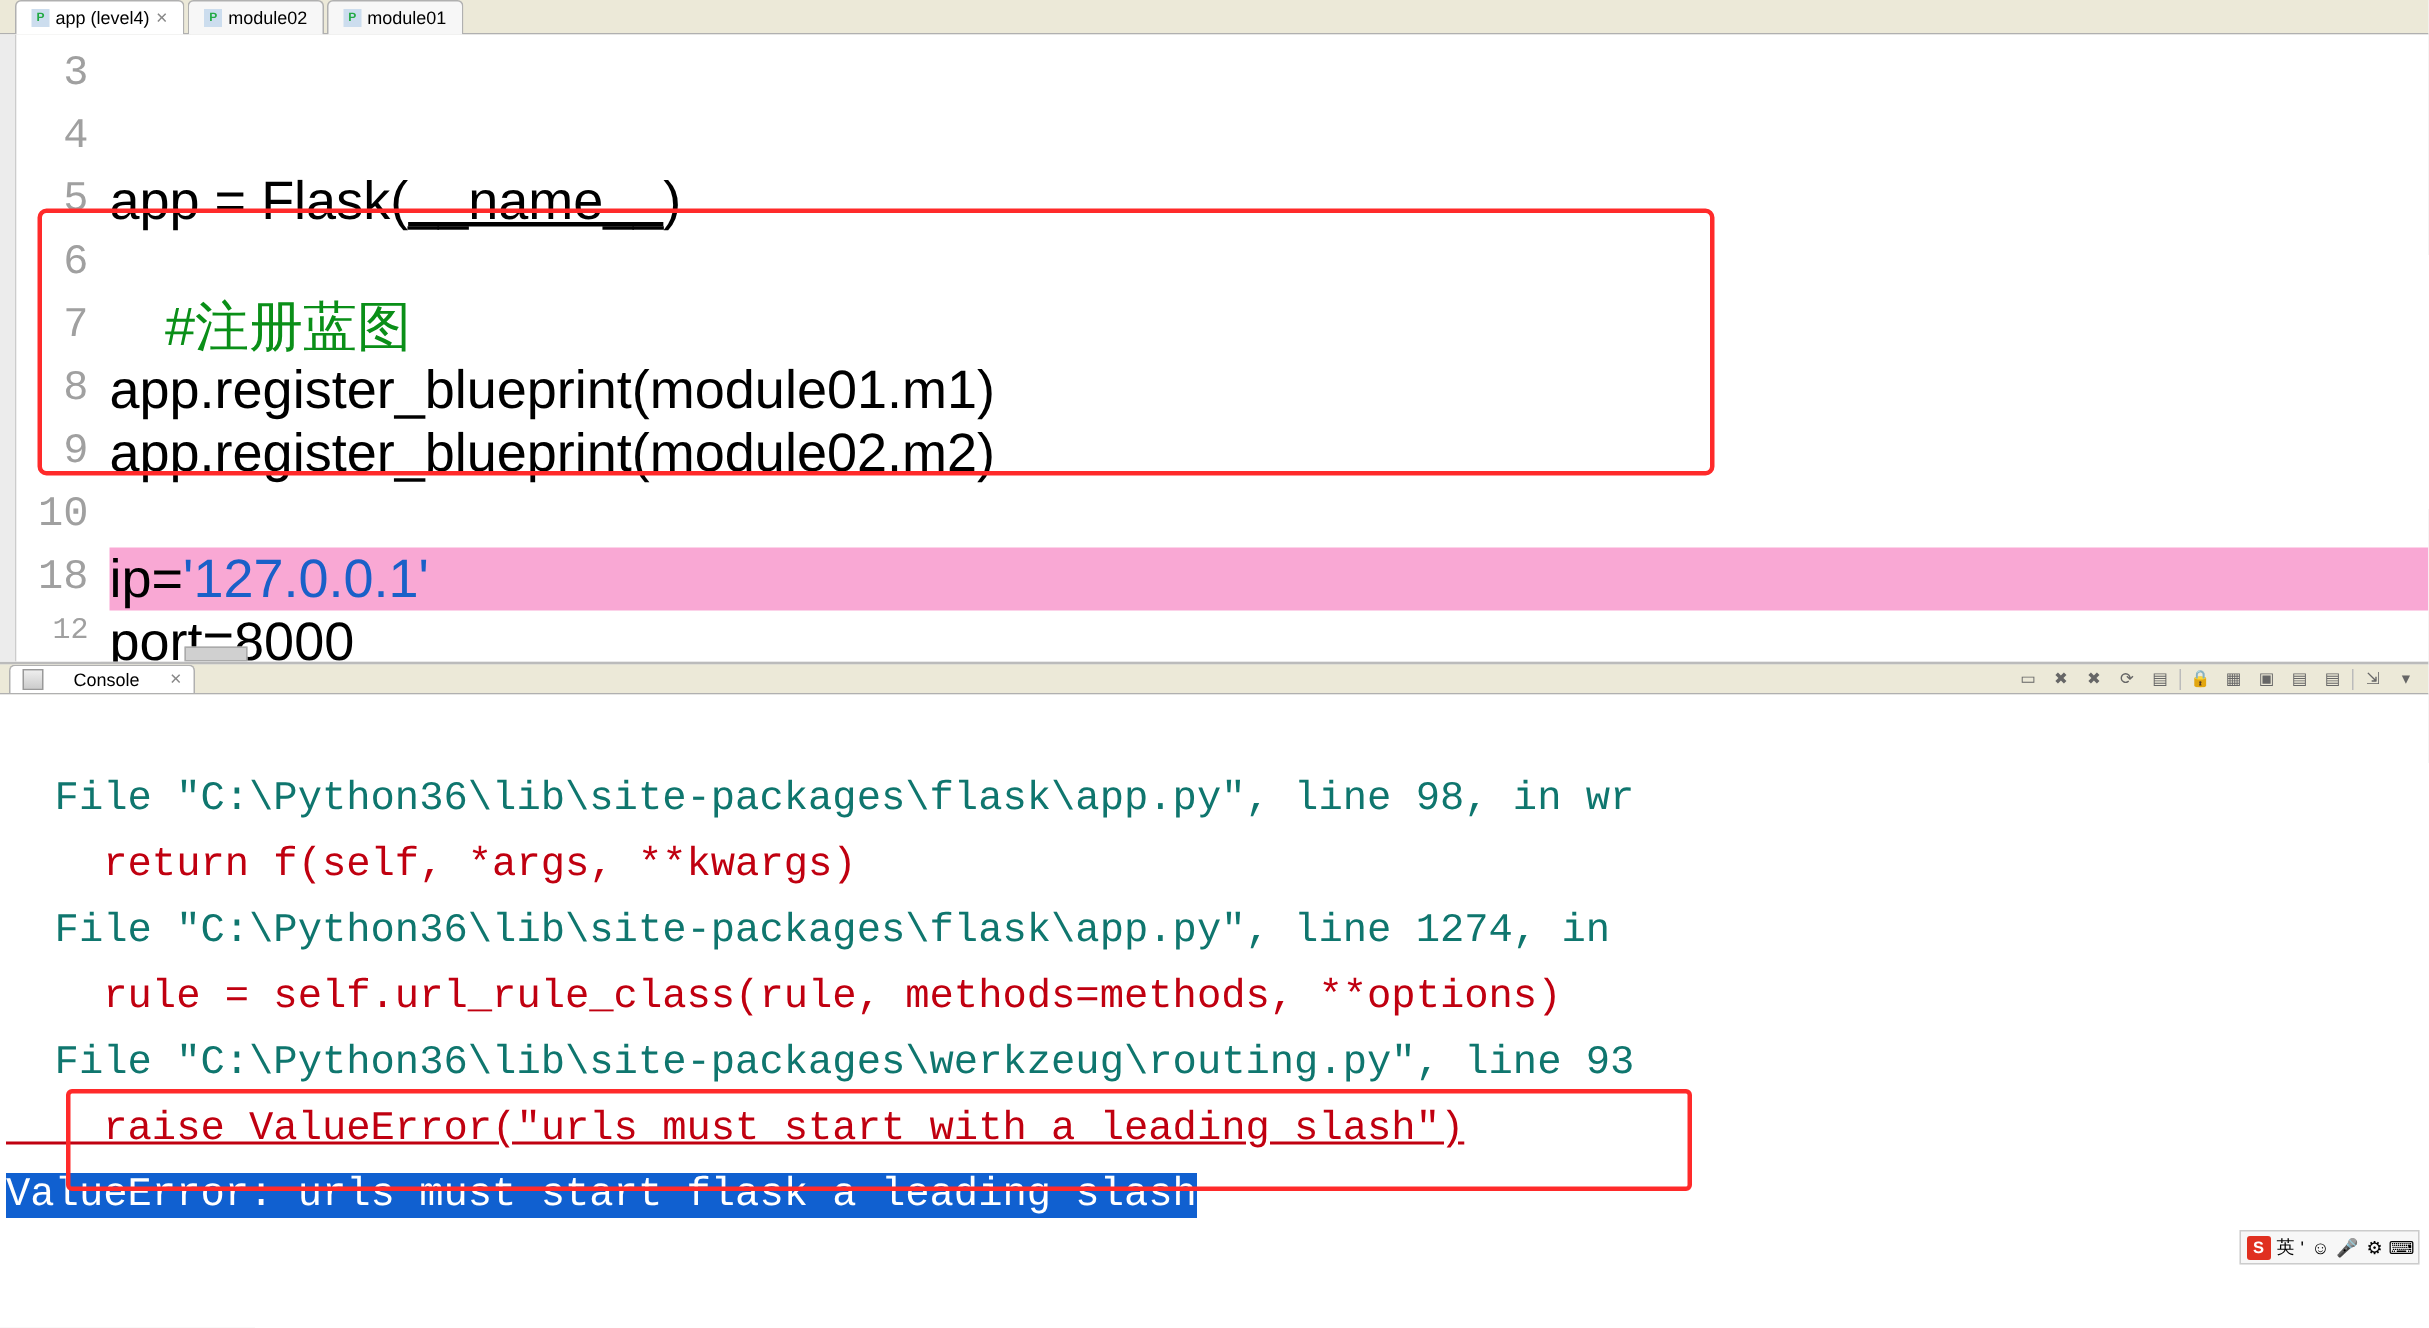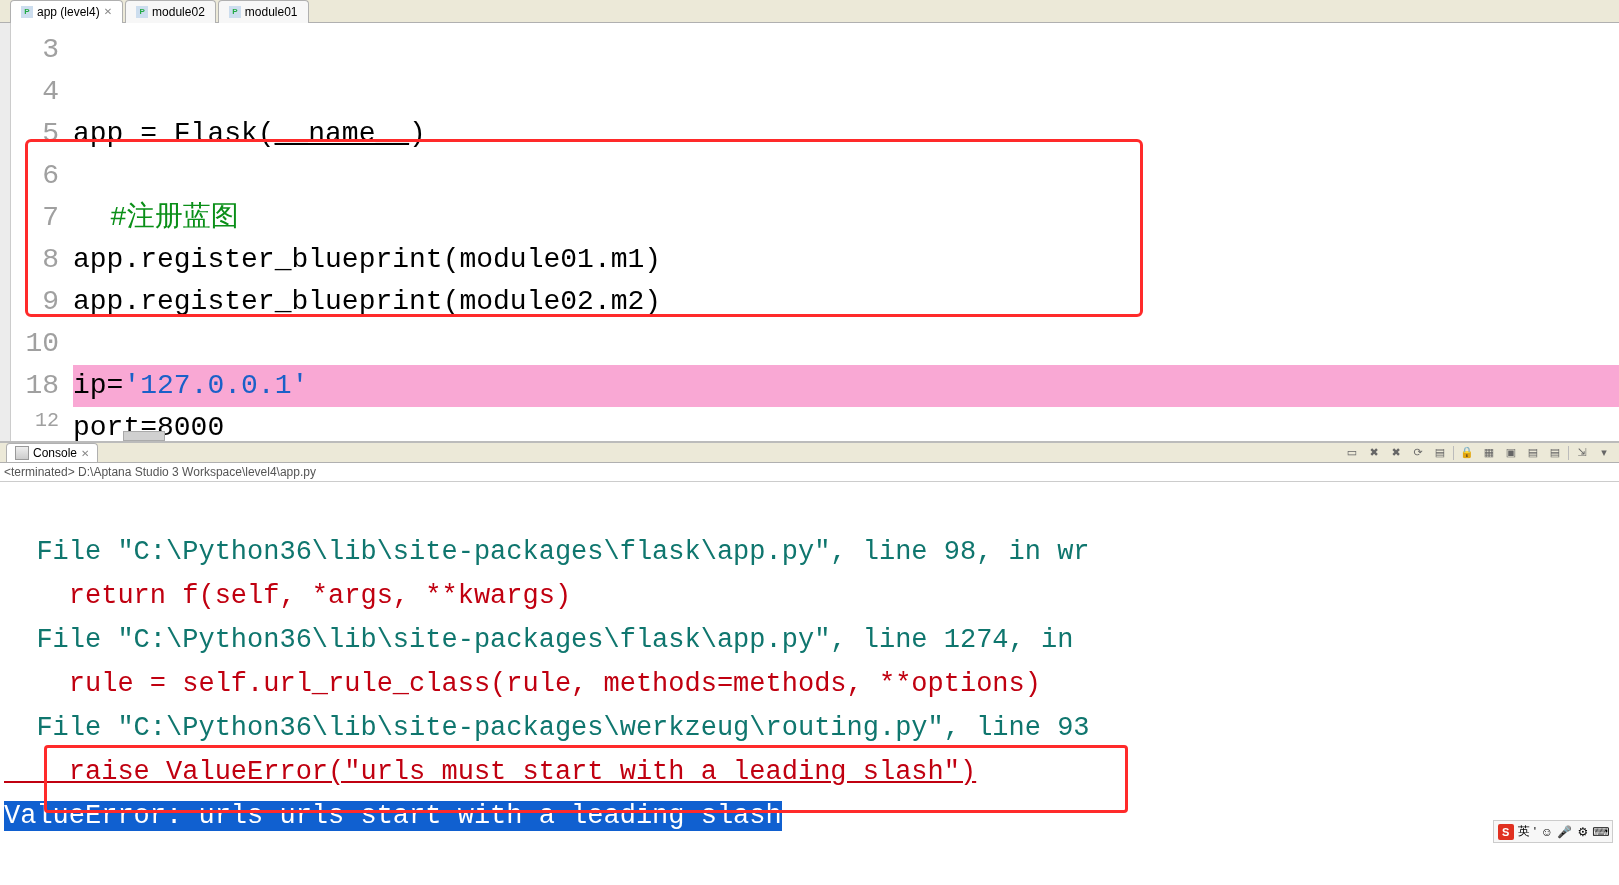--- a/index.html
+++ b/index.html
@@ -5,29 +5,29 @@
   html,body{margin:0;padding:0;font-family:"Segoe UI",Tahoma,sans-serif;font-size:12px;background:#f0f0f0;color:#000;width:1619px;height:885px;overflow:hidden;}
   .ide{display:flex;flex-direction:column;height:100%;}
   .leftstrip{width:10px;background:#ececec;border-right:1px solid #ccc;}
   .tabbar{display:flex;align-items:center;background:#ece9d8;border-bottom:1px solid #b0b0b0;height:22px;padding-left:10px;gap:2px;}
   .tab{display:flex;align-items:center;gap:4px;padding:2px 10px;border:1px solid #b0b0b0;border-bottom:none;background:#f7f7f7;border-radius:4px 4px 0 0;cursor:pointer;height:18px;}
   .tab.active{background:#ffffff;}
   .tab .picon{width:12px;height:12px;background:#cde;display:inline-flex;align-items:center;justify-content:center;font-size:8px;font-weight:bold;color:#2a4;}
   .tab .close{font-family:sans-serif;font-size:10px;color:#888;}
   .editor-area{display:flex;flex:1;background:#fff;position:relative;overflow:hidden;}
   .gutter{width:48px;background:#fff;text-align:right;padding:6px 8px 0 0;font-family:Consolas,"Courier New",monospace;font-size:28px;color:#a0a0a0;line-height:42px;user-select:none;}
-  .code{flex:1;padding:6px 0 0 6px;font-family:Liberation Mono, monospace;font-size:28px;line-height:42px;white-space:pre;position:relative;}
+  .code{flex:1;padding:6px 0 0 6px;font-family:Liberation Sans, sans-serif;font-size:36px;line-height:42px;white-space:pre;position:relative;}
   .codeline{height:42px;}
   .cl-current{background:#f9a8d4;}
   .str{color:#1a60c8;}
   .cmt{color:#0a8f18;margin-left:37px;}
   .redbox{position:absolute;border:3px solid #ff2a2a;border-radius:6px;pointer-events:none;}
   .panel-sep{height:6px;background:#e0e0e0;border-top:1px solid #bbb;border-bottom:1px solid #bbb;cursor:row-resize;}
   .console-header{display:flex;align-items:center;justify-content:space-between;background:#ece9d8;border-bottom:1px solid #b0b0b0;height:22px;padding:0 6px;}
-  .console-tab{display:flex;align-items:center;gap:4px;padding:2px 8px;border:1px solid #b0b0b0;border-bottom:none;background:#fff;border-radius:4px 4px 0 0;}
+  .console-tab{display:flex;align-items:center;gap:20px;padding:2px 8px;border:1px solid #b0b0b0;border-bottom:none;background:#fff;border-radius:4px 4px 0 0;}
   .console-tab .cicon{width:12px;height:12px;display:inline-block;background:linear-gradient(#eee,#ccc);border:1px solid #999;}
   .console-tab .close{font-size:10px;color:#888;}
   .console-toolbar{display:flex;gap:4px;align-items:center;}
   .tbtn{width:16px;height:16px;display:flex;align-items:center;justify-content:center;font-size:11px;color:#666;border:1px solid transparent;}
   .console-status{background:#fff;border-bottom:1px solid #ccc;padding:2px 4px;font-size:12px;color:#555;}
   .console-body{flex:0 0 auto;background:#fff;padding:4px 4px 14px 4px;font-family:Consolas,"Courier New",monospace;font-size:27px;line-height:44px;white-space:pre;overflow:hidden;}
   .tb-file{color:#0f766e;}
   .tb-code{color:#c00010;font-family:Liberation Mono, monospace;}
   .tb-sel{background:#1060d0;color:#fff;}
   .imebar{position:fixed;right:6px;bottom:42px;display:flex;align-items:center;gap:4px;background:#f7f7f7;border:1px solid #ccc;padding:2px 4px;font-size:12px;}
@@ -97,30 +97,29 @@
       <span class="tbtn">🔒</span>
       <span class="tbtn">▦</span>
       <span class="tbtn">▣</span>
       <span class="tbtn">▤</span>
       <span class="tbtn">▤</span>
       <span style="width:1px;height:14px;background:#bbb;"></span>
       <span class="tbtn">⇲</span>
       <span class="tbtn">▾</span>
     </div>
   </div>
-  <div class="console-status">&lt;terminated&gt; D:\Aptana Studio 3 Workspace\level4\app.py</div>
 
   <div class="console-body" style="position:relative;">
 <span class="tb-file">  File "C:\Python36\lib\site-packages\flask\app.py", line 98, in wr</span>
 <span class="tb-code">    return f(self, *args, **kwargs)</span>
 <span class="tb-file">  File "C:\Python36\lib\site-packages\flask\app.py", line 1274, in </span>
 <span class="tb-code">    rule = self.url_rule_class(rule, methods=methods, **options)</span>
 <span class="tb-file">  File "C:\Python36\lib\site-packages\werkzeug\routing.py", line 93</span>
 <span class="tb-code" style="text-decoration:underline">    raise ValueError("urls must start with a leading slash")</span>
-<span class="tb-sel">ValueError: urls urls start with a leading slash</span>
+<span class="tb-sel">ValueError: urls must start flask a leading slash</span>
     <div class="redbox2" style="left:44px;top:263px;width:1078px;height:62px;"></div>
   </div>
 </div>
 
 <div class="imebar">
   <span class="s">S</span>
   <span>英</span>
   <span>'</span>
   <span class="i">☺</span>
   <span class="i">🎤</span>

